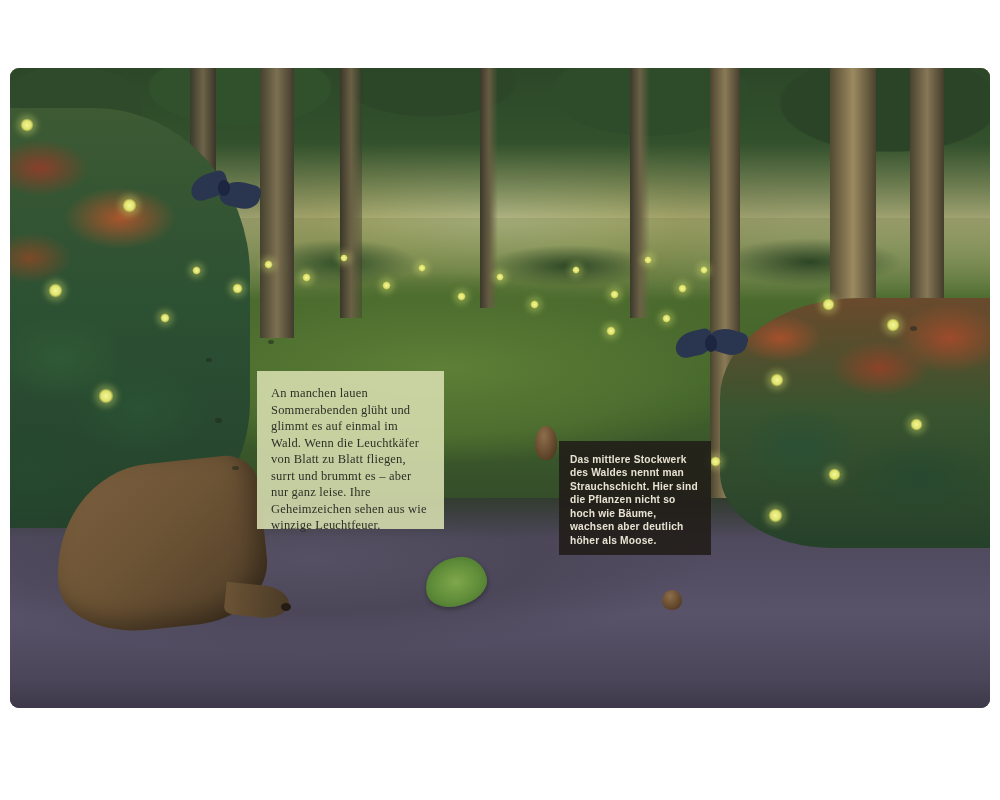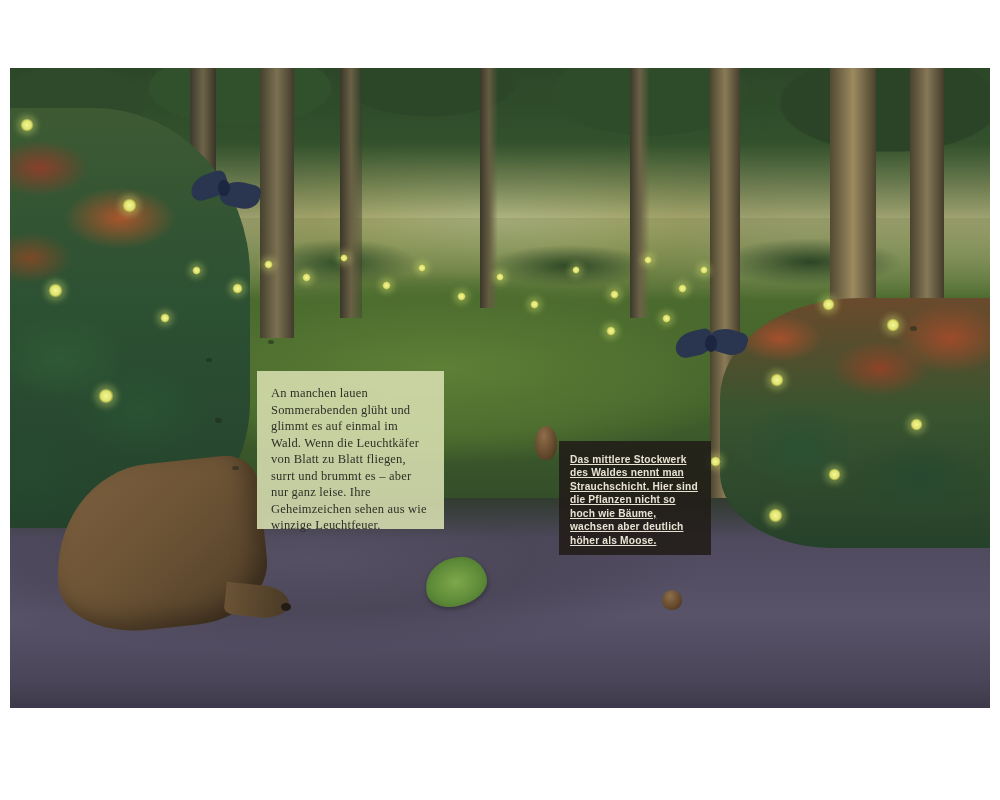--- a/index.html
+++ b/index.html
@@ -23,20 +23,21 @@
 
   
   #plate {
     position: absolute;
     left: 10px;
     top: 68px;
     width: 980px;
     height: 640px;
     overflow: hidden;
     background: #2b2a33;
+    border-radius: 9px;
   }
 
   
   .sky {
     position: absolute;
     left: 0; top: 0; right: 0;
     height: 300px;
     background:
       radial-gradient(ellipse 300px 150px at 50% 150px, #f7eeb4 0%, #efe39c 35%, #e2d28a 60%, rgba(210,190,130,0.2) 85%, rgba(180,160,110,0) 100%),
       linear-gradient(to bottom, #b9ae7c 0%, #d8cc92 40%, #ece0a6 70%, #cfc58e 100%);
@@ -235,21 +236,20 @@
 
   #box-mid {
     left: 549px; top: 373px;
     width: 152px; height: 114px;
     background: rgba(33, 28, 24, 0.88);
     color: #e8e2d2;
     font-family: "Liberation Sans", sans-serif;
     font-weight: bold;
     font-size: 10.2px;
     padding: 12px 11px;
-    text-decoration: underline;
   }
 
   #box-bottom {
     left: 667px; top: 527px;
     width: 263px; height: 95px;
     background: rgba(33, 28, 24, 0.88);
     color: #e8e2d2;
     font-family: "Liberation Sans", sans-serif;
     font-weight: bold;
     font-size: 9.6px;

